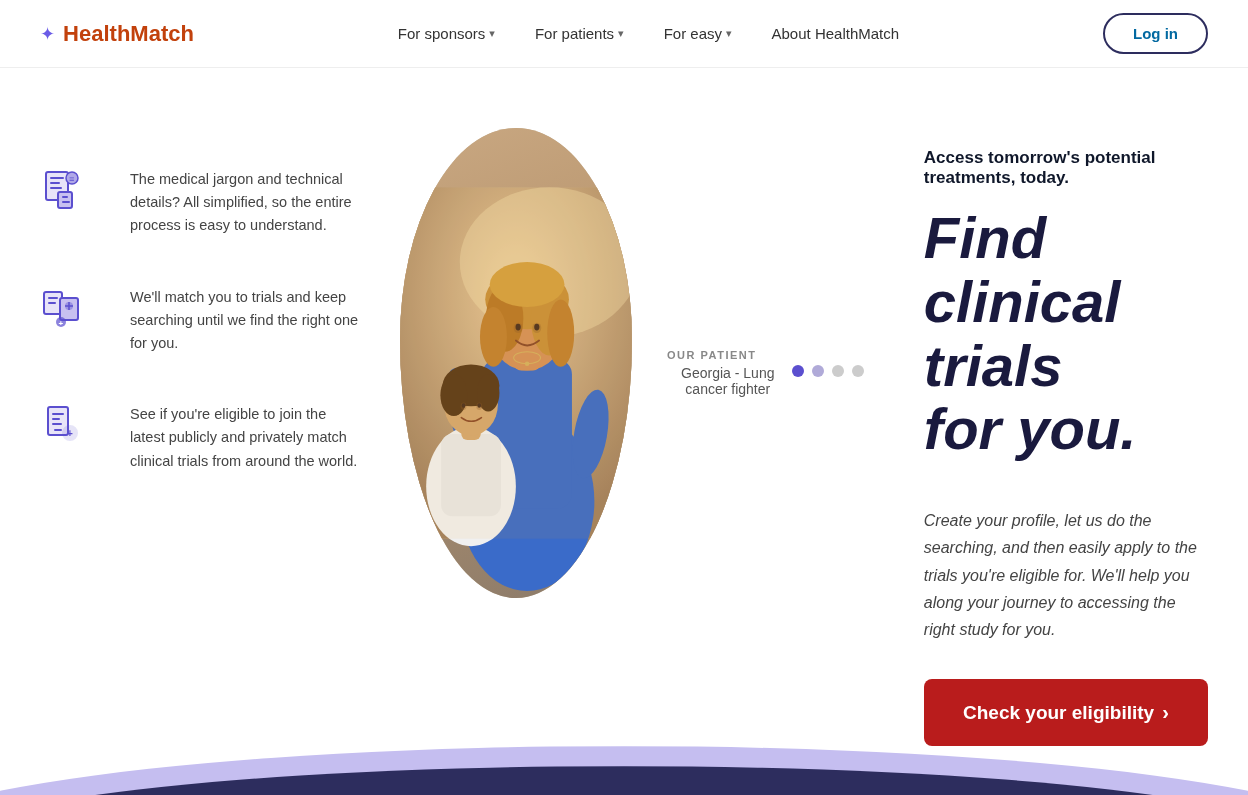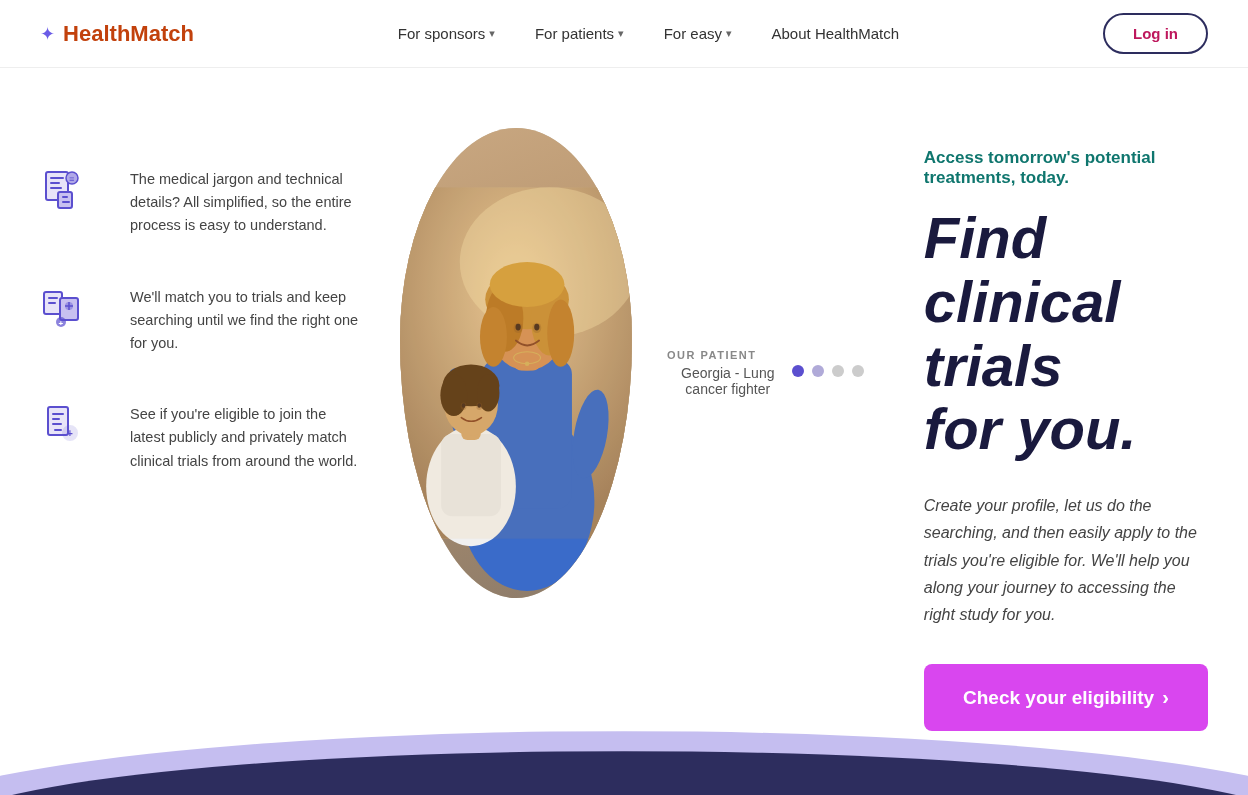--- a/index.html
+++ b/index.html
@@ -17,21 +17,21 @@
     .nav-links { display: flex; align-items: flex-end; gap: 8px; }
     .nav-link {
       display: flex; align-items: center; gap: 4px;
       padding: 8px 16px; border: none; background: none;
       font-size: 15px; color: #333; cursor: pointer; text-decoration: none;
     }
     .chevron { font-size: 11px; color: #666; }
     .nav-right { display: flex; align-items: center; }
     .login-btn {
       padding: 10px 28px; border: 2px solid #2d2d5e; border-radius: 24px;
-      background: transparent; font-size: 15px; font-weight: 600; color: #be185d;
+      background: transparent; font-size: 15px; font-weight: 600; color: #0369a1;
       cursor: pointer;
     }
 
     
     .main-content {
       display: flex; align-items: flex-start;
       padding: 60px 40px 0 40px;
       gap: 0;
       min-height: 660px;
     }
@@ -64,28 +64,28 @@
     .carousel-dots { display: flex; gap: 8px; margin-top: 16px; justify-content: center; }
     .dot {
       width: 12px; height: 12px; border-radius: 50%;
       background: #ccc;
     }
     .dot.active { background: #5b4fcf; width: 12px; }
     .dot.semi { background: #b0aad8; }
 
     
     .right-panel { flex: 1; padding-top: 20px; padding-left: 20px; max-width: 520px; }
-    .right-accent { font-size: 17px; font-weight: 600; color: #0f766e; margin-bottom: 18px; }
-    .right-headline { font-size: 58px; font-weight: 800; color: #1a1a3e; line-height: 1.1; margin-bottom: 31px; font-style: italic; }
+    .right-accent { font-size: 17px; font-weight: 600; color: #0f172a; margin-bottom: 18px; }
+    .right-headline { font-size: 58px; font-weight: 800; color: #1a1a3e; line-height: 1.1; margin-bottom: 46px; font-style: italic; }
     .right-headline span { font-style: italic; }
     .right-body { font-size: 16px; color: #444; line-height: 1.7; margin-bottom: 36px; font-style: italic; }
     .cta-btn {
       display: flex; align-items: center; justify-content: center; gap: 8px;
       width: 100%; padding: 22px 32px;
-      background: #d946ef; border: none; border-radius: 8px;
+      background: #b91c1c; border: none; border-radius: 8px;
       font-size: 19px; font-weight: 600; color: #fff; cursor: pointer;
       text-decoration: none;
     }
     .cta-chevron { font-size: 20px; font-weight: 700; }
 
     
     .bottom-section {
       margin-top: 0;
       width: 100%;
       height: 100px;

